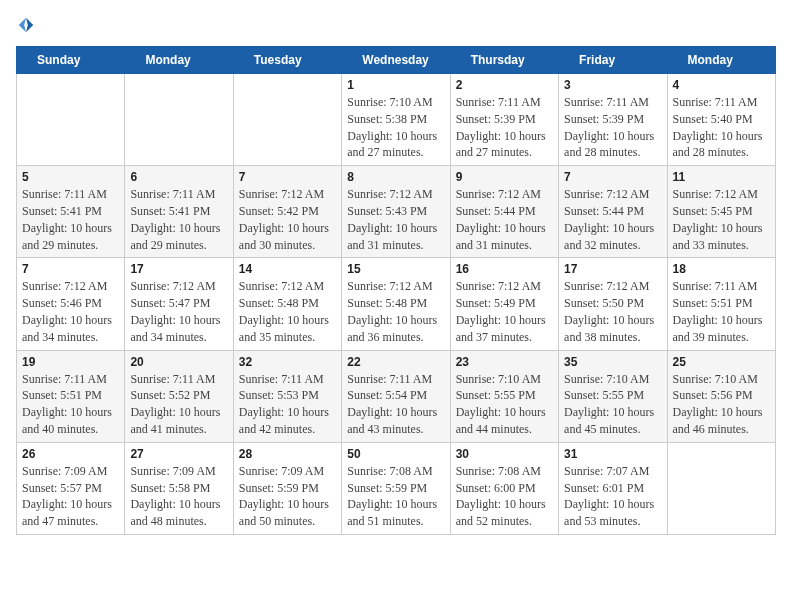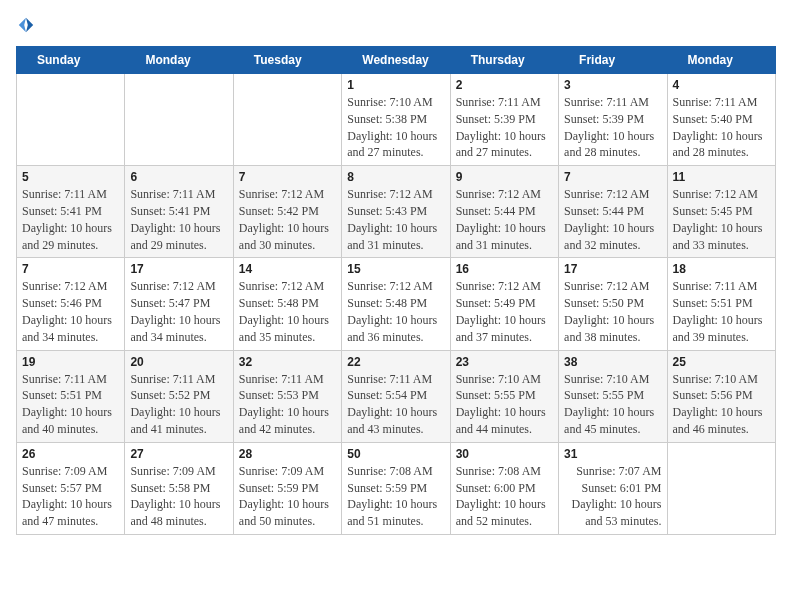--- a/index.html
+++ b/index.html
@@ -290,21 +290,21 @@
 and 43 minutes.</div>
         </td>
         <td>
           <span class="day-number">23</span>
           <div class="day-info" style="white-space: pre-line;">Sunrise: 7:10 AM
 Sunset: 5:55 PM
 Daylight: 10 hours
 and 44 minutes.</div>
         </td>
         <td>
-          <span class="day-number">38</span>
+          <span class="day-number">35</span>
           <div class="day-info" style="white-space: pre-line;">Sunrise: 7:10 AM
 Sunset: 5:55 PM
 Daylight: 10 hours
 and 45 minutes.</div>
         </td>
         <td>
           <span class="day-number">25</span>
           <div class="day-info" style="white-space: pre-line;">Sunrise: 7:10 AM
 Sunset: 5:56 PM
 Daylight: 10 hours
@@ -342,21 +342,21 @@
         </td>
         <td>
           <span class="day-number">30</span>
           <div class="day-info" style="white-space: pre-line;">Sunrise: 7:08 AM
 Sunset: 6:00 PM
 Daylight: 10 hours
 and 52 minutes.</div>
         </td>
         <td>
           <span class="day-number">31</span>
-          <div class="day-info" style="white-space: pre-line; text-align: right;">Sunrise: 7:07 AM
+          <div class="day-info" style="white-space: pre-line;">Sunrise: 7:07 AM
 Sunset: 6:01 PM
 Daylight: 10 hours
 and 53 minutes.</div>
         </td>
         <td class="empty-cell"></td>
       </tr>
     </tbody>
 </table>
 
 </body></html>

